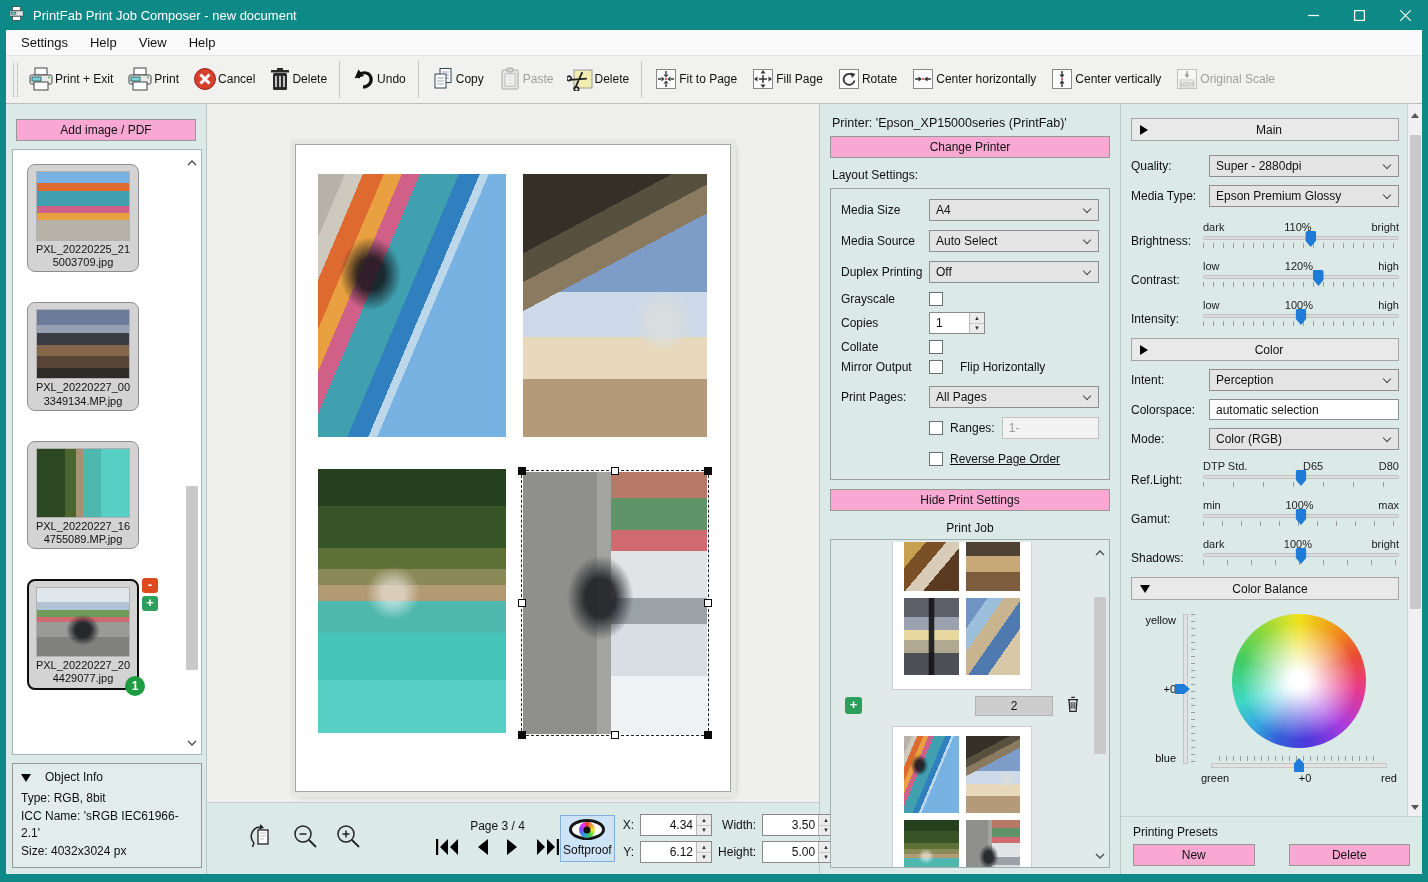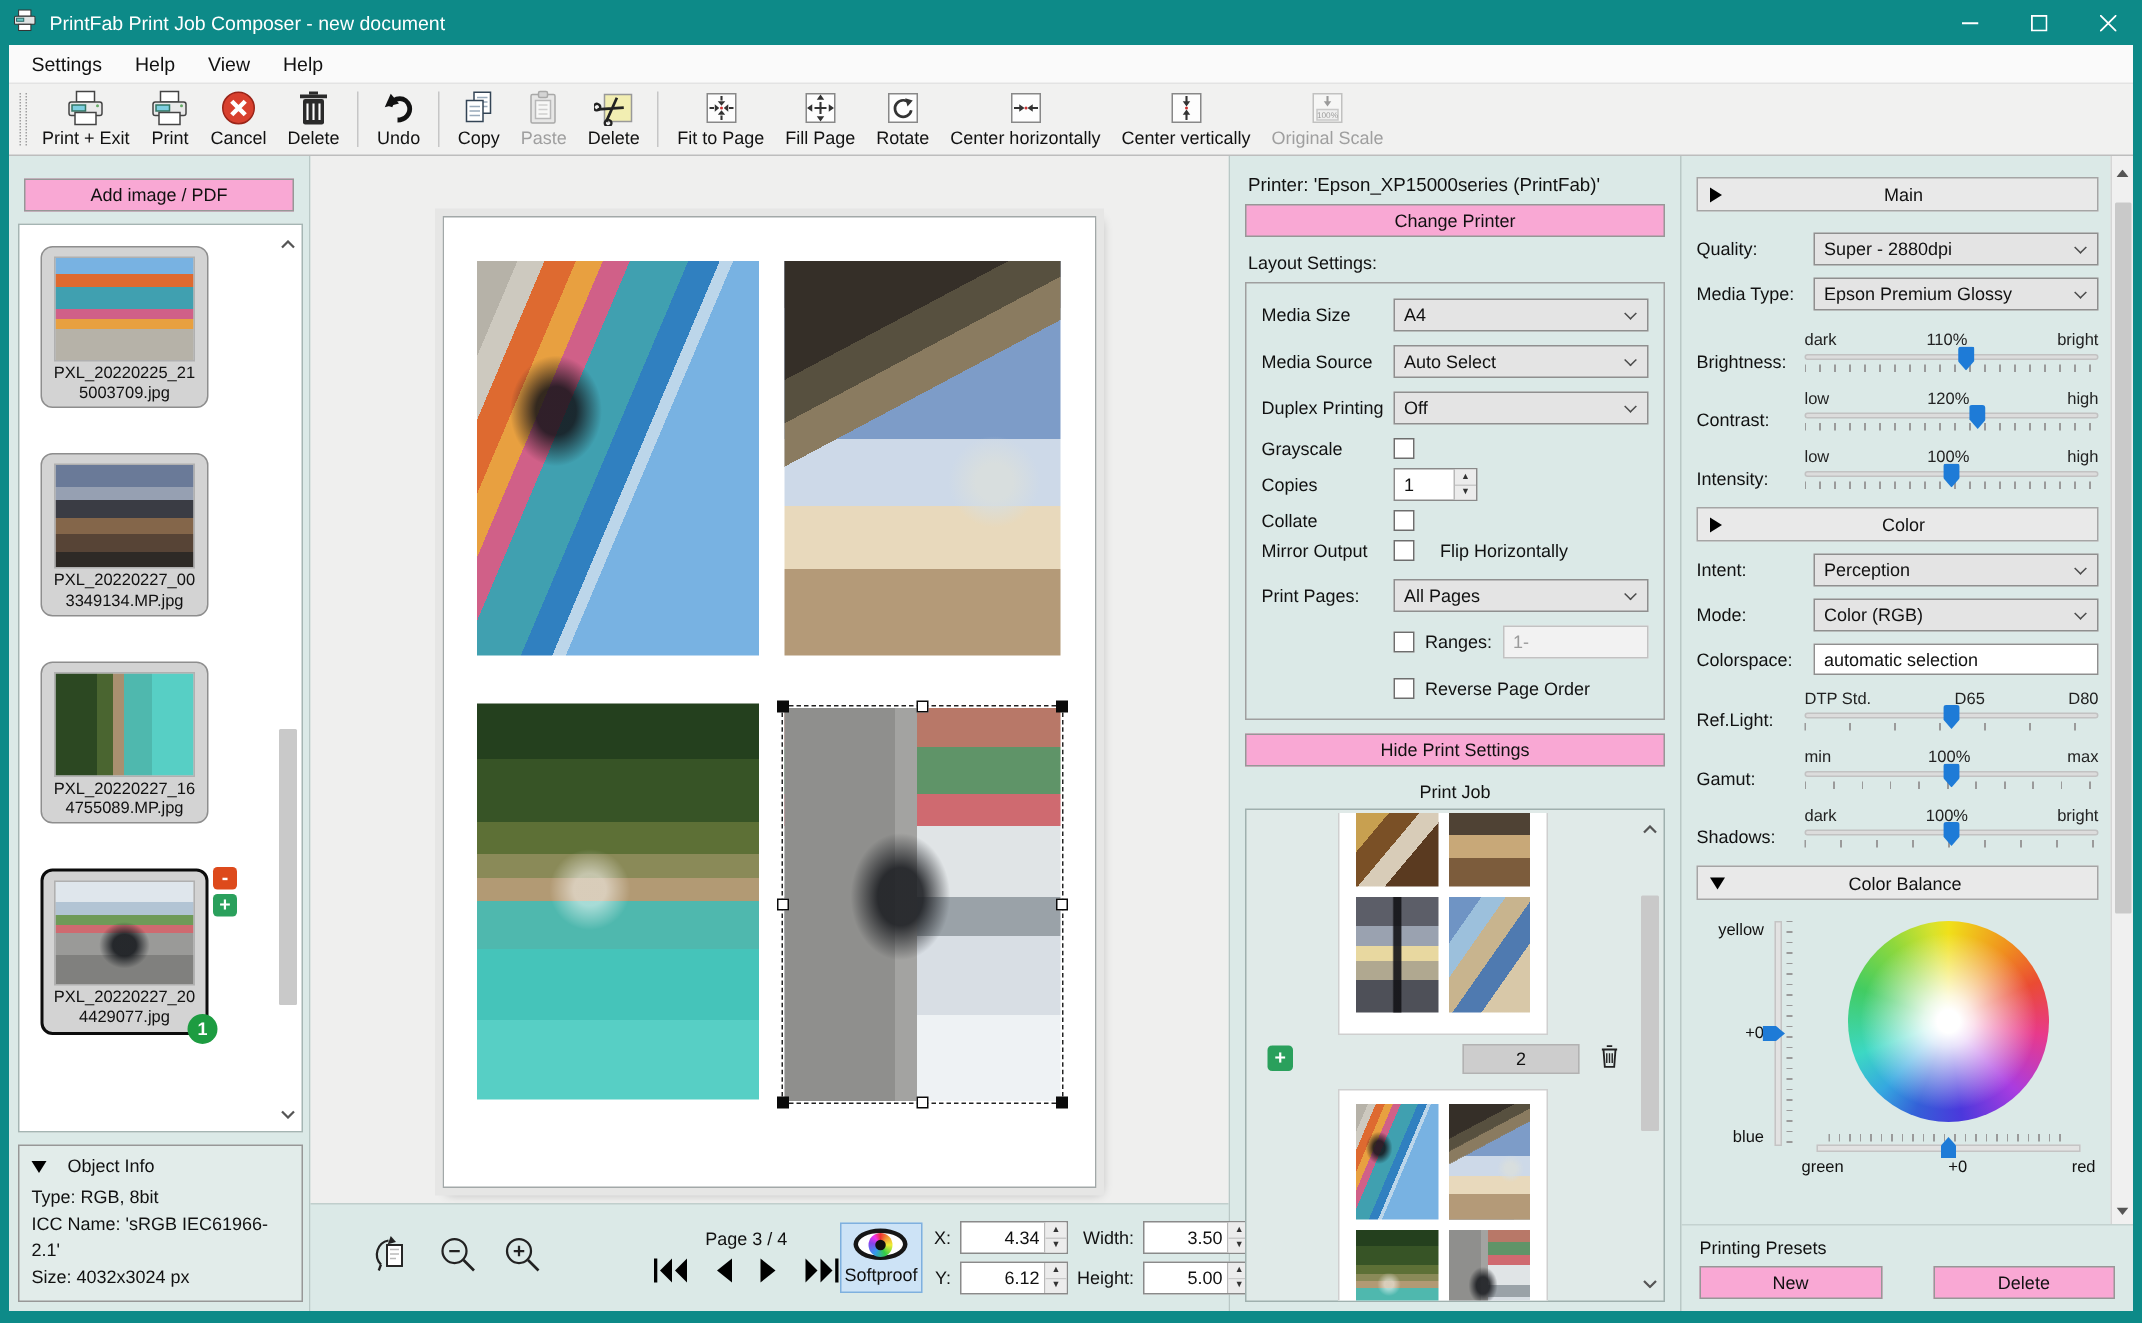--- a/index.html
+++ b/index.html
@@ -12,21 +12,21 @@
   .win-controls { margin-left:auto; display:flex; height:30px; }
   .win-btn { width:46px; display:flex; align-items:center; justify-content:center; }
 
   
   .app { position:absolute; top:30px; left:6px; right:6px; bottom:8px; background:#f0f0f0; display:flex; flex-direction:column; overflow:hidden; }
   .menubar { background:#fafafa; display:flex; padding:2px 4px; font-size:13px; border-bottom:1px solid #e3e3e3; }
   .menu-item { padding:3px 11px; }
   .toolbar { background:#f1f1f0; display:flex; align-items:stretch; padding:2px 4px; height:48px; border-bottom:1px solid #bdbdbd; }
   .tb-grip { width:5px; border-left:1px dotted #9f9f9f; border-right:1px dotted #9f9f9f; margin:4px 3px; }
   .tb-sep { width:1px; background:#c6c6c6; margin:3px 5px; }
-  .tb-btn { display:flex; flex-direction:column; align-items:center; justify-content:center; padding:1px 7px 2px; gap:1px; font-size:12px; white-space:nowrap; }
+  .tb-btn { display:flex; flex-direction:row; align-items:center; justify-content:center; padding:1px 7px 2px; gap:1px; font-size:12px; white-space:nowrap; }
   .tb-btn svg { display:block; }
   .tb-btn.disabled { color:#9f9f9f; }
   .tb-btn.disabled svg { opacity:.45; filter:grayscale(1); }
 
   
   .content { flex:1; display:flex; min-height:0; background:#dbe9e7; }
   .sidebar { width:200px; display:flex; flex-direction:column; padding:8px 4px 6px 6px; }
   .canvas-col { flex:1; display:flex; flex-direction:column; min-width:0; border-left:1px solid #b9c8c6; border-right:1px solid #b9c8c6; }
   .canvas { flex:1; background:#efefee; position:relative; overflow:hidden; }
   .canvas-controls { height:72px; background:#dbe9e7; border-top:1px solid #c0cecc; display:flex; align-items:center; padding:0 10px 0 40px; }
@@ -585,21 +585,21 @@
                 <span class="chev"></span>
               </span>
           </div>
           <div class="field-row indent">
             <span class="cb"></span>
             <span style="margin-left:7px;">Ranges:</span>
             <span class="ranges-input">1-</span>
           </div>
           <div class="field-row indent" style="margin-top:13px;">
             <span class="cb"></span>
-            <span style="margin-left:7px;">Reverse Page Order</span>
+            <span style="margin-left:7px;text-decoration:underline;">Reverse Page Order</span>
           </div>
         </div>
         <div class="btn" style="margin-top:9px;">Hide Print Settings</div>
         <div class="pj-label">Print Job</div>
 
         <div class="pj-list">
           <div class="pj-entry">
             <div class="pj-clip">
               <div class="pj-page">
                 <div class="pm-food"></div>
@@ -711,29 +711,29 @@
               <span class="sec-label">Color</span>
             </div>
             <div class="srow">
               <span class="lbl">Intent:</span>
               <span class="dd">
                   <span>Perception</span>
                   <span class="chev"></span>
                 </span>
             </div>
             <div class="srow">
+              <span class="lbl">Colorspace:</span>
+              <span class="cs-input">automatic selection</span>
+            </div>
+            <div class="srow">
               <span class="lbl">Mode:</span>
               <span class="dd">
                   <span>Color (RGB)</span>
                   <span class="chev"></span>
                 </span>
-            </div>
-            <div class="srow">
-              <span class="lbl">Colorspace:</span>
-              <span class="cs-input">automatic selection</span>
             </div>
 
             <div class="slider" style="margin-top:10px;">
               <span class="lab">Ref.Light:</span>
               <span class="body">
                 <span class="scale">
                     <span>DTP Std.</span>
                     <span>D65</span>
                     <span>D80</span>
                   </span>

